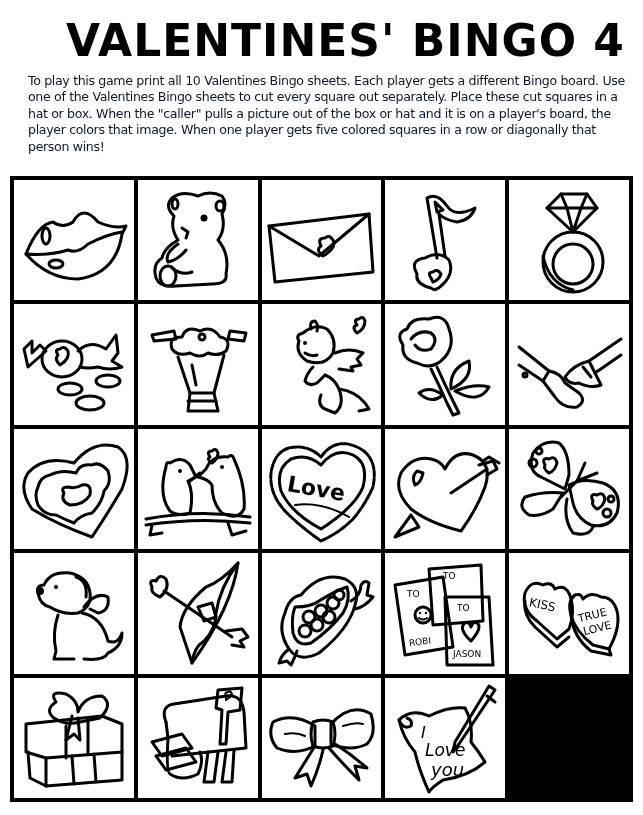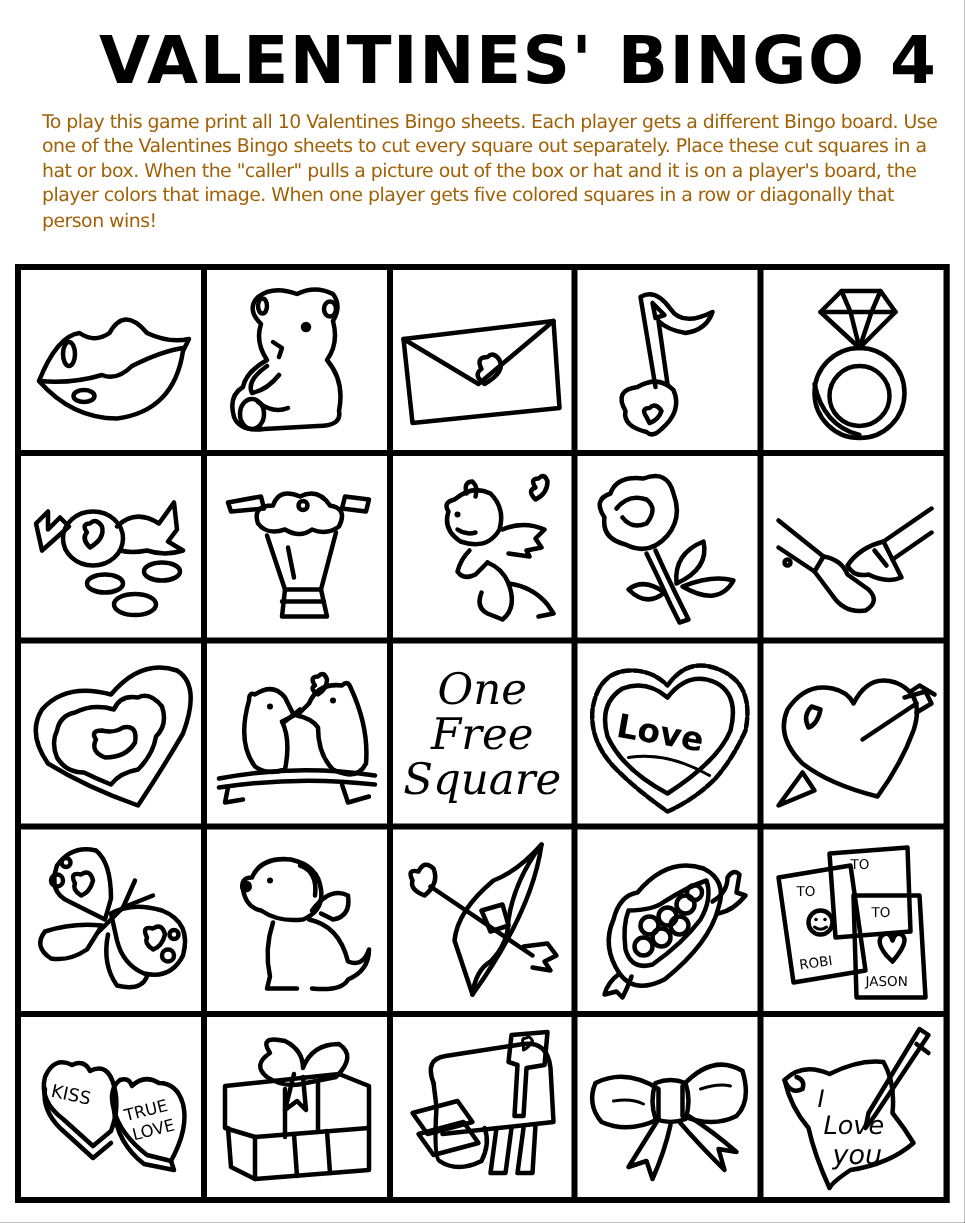--- a/index.html
+++ b/index.html
@@ -5,21 +5,21 @@
   html, body { margin: 0; padding: 0; background: #ffffff; }
   body { width: 643px; height: 815px; position: relative; overflow: hidden; font-family: "DejaVu Sans", sans-serif; color: #000; }
   .title {
     position: absolute; left: 0; top: 16px; width: 643px; text-align: center;
     font-family: "DejaVu Sans", sans-serif; font-weight: bold; font-size: 44px;
     letter-spacing: 1px; line-height: 50px; color: #000; margin-left: 24px;
   }
   .instructions {
     position: absolute; left: 28px; top: 73px; width: 600px;
     font-family: "DejaVu Sans", sans-serif; font-size: 12.6px; line-height: 16.4px;
-    color: #a16207; letter-spacing: -0.35px;
+    color: #0f172a; letter-spacing: -0.35px;
   }
   .board {
     position: absolute; left: 10px; top: 176px; width: 623px; height: 626px;
     box-sizing: border-box; border: 4px solid #000; background: #000;
     display: grid; grid-template-columns: repeat(5, 1fr); grid-template-rows: repeat(5, 1fr);
     gap: 4px;
   }
   .cell { background: #fff; position: relative; display: flex; align-items: center; justify-content: center; overflow: hidden; }
   .cell svg { width: 112px; height: 112px; }
   .cell svg * { fill: none; stroke: #000; stroke-width: 3; stroke-linecap: round; stroke-linejoin: round; }
@@ -154,27 +154,20 @@
       <circle class="solid" cx="38" cy="38" r="2"></circle>
       <path d="M48 48 L58 40"></path>
       <path d="M92 26 Q90 20 86 24 Q70 22 64 36 L56 44 Q66 46 70 52 Q70 70 80 80 Q96 88 102 76 Q104 52 92 26 Z"></path>
       <circle class="solid" cx="80" cy="34" r="2"></circle>
       <path d="M4 86 Q56 76 108 84 M4 92 Q56 84 108 90"></path>
       <path d="M10 92 L8 102 L20 100"></path>
       <path d="M86 90 L90 102 L104 98"></path>
     </svg>
   </div>
   <div class="cell">
-    <div class="free-text">
-      <span>One</span>
-      <span>Free</span>
-      <span>Square</span>
-    </div>
-  </div>
-  <div class="cell">
     <svg viewBox="0 0 112 112">
       <path d="M56 24 Q70 4 92 14 Q114 24 108 54 Q100 72 88 86 Q74 100 56 108 Q36 94 22 80 Q4 62 6 40 Q10 14 32 14 Q46 14 56 24 Z" stroke-dasharray="6 2"></path>
       <path d="M56 32 Q70 14 88 22 Q104 30 98 54 Q90 74 56 96 Q26 80 16 58 Q10 36 26 26 Q42 20 56 32 Z"></path>
       <text x="22" y="64" font-size="22" font-weight="bold" transform="rotate(10 56 56)">Love</text>
       <path d="M30 72 Q56 68 84 84" class="thin"></path>
     </svg>
   </div>
   <div class="cell">
     <svg viewBox="0 0 112 112">
       <path d="M56 36 Q66 16 84 22 Q104 30 96 54 Q88 76 72 98 Q40 90 22 76 Q4 58 12 40 Q24 22 42 26 Q52 28 56 36 Z"></path>

